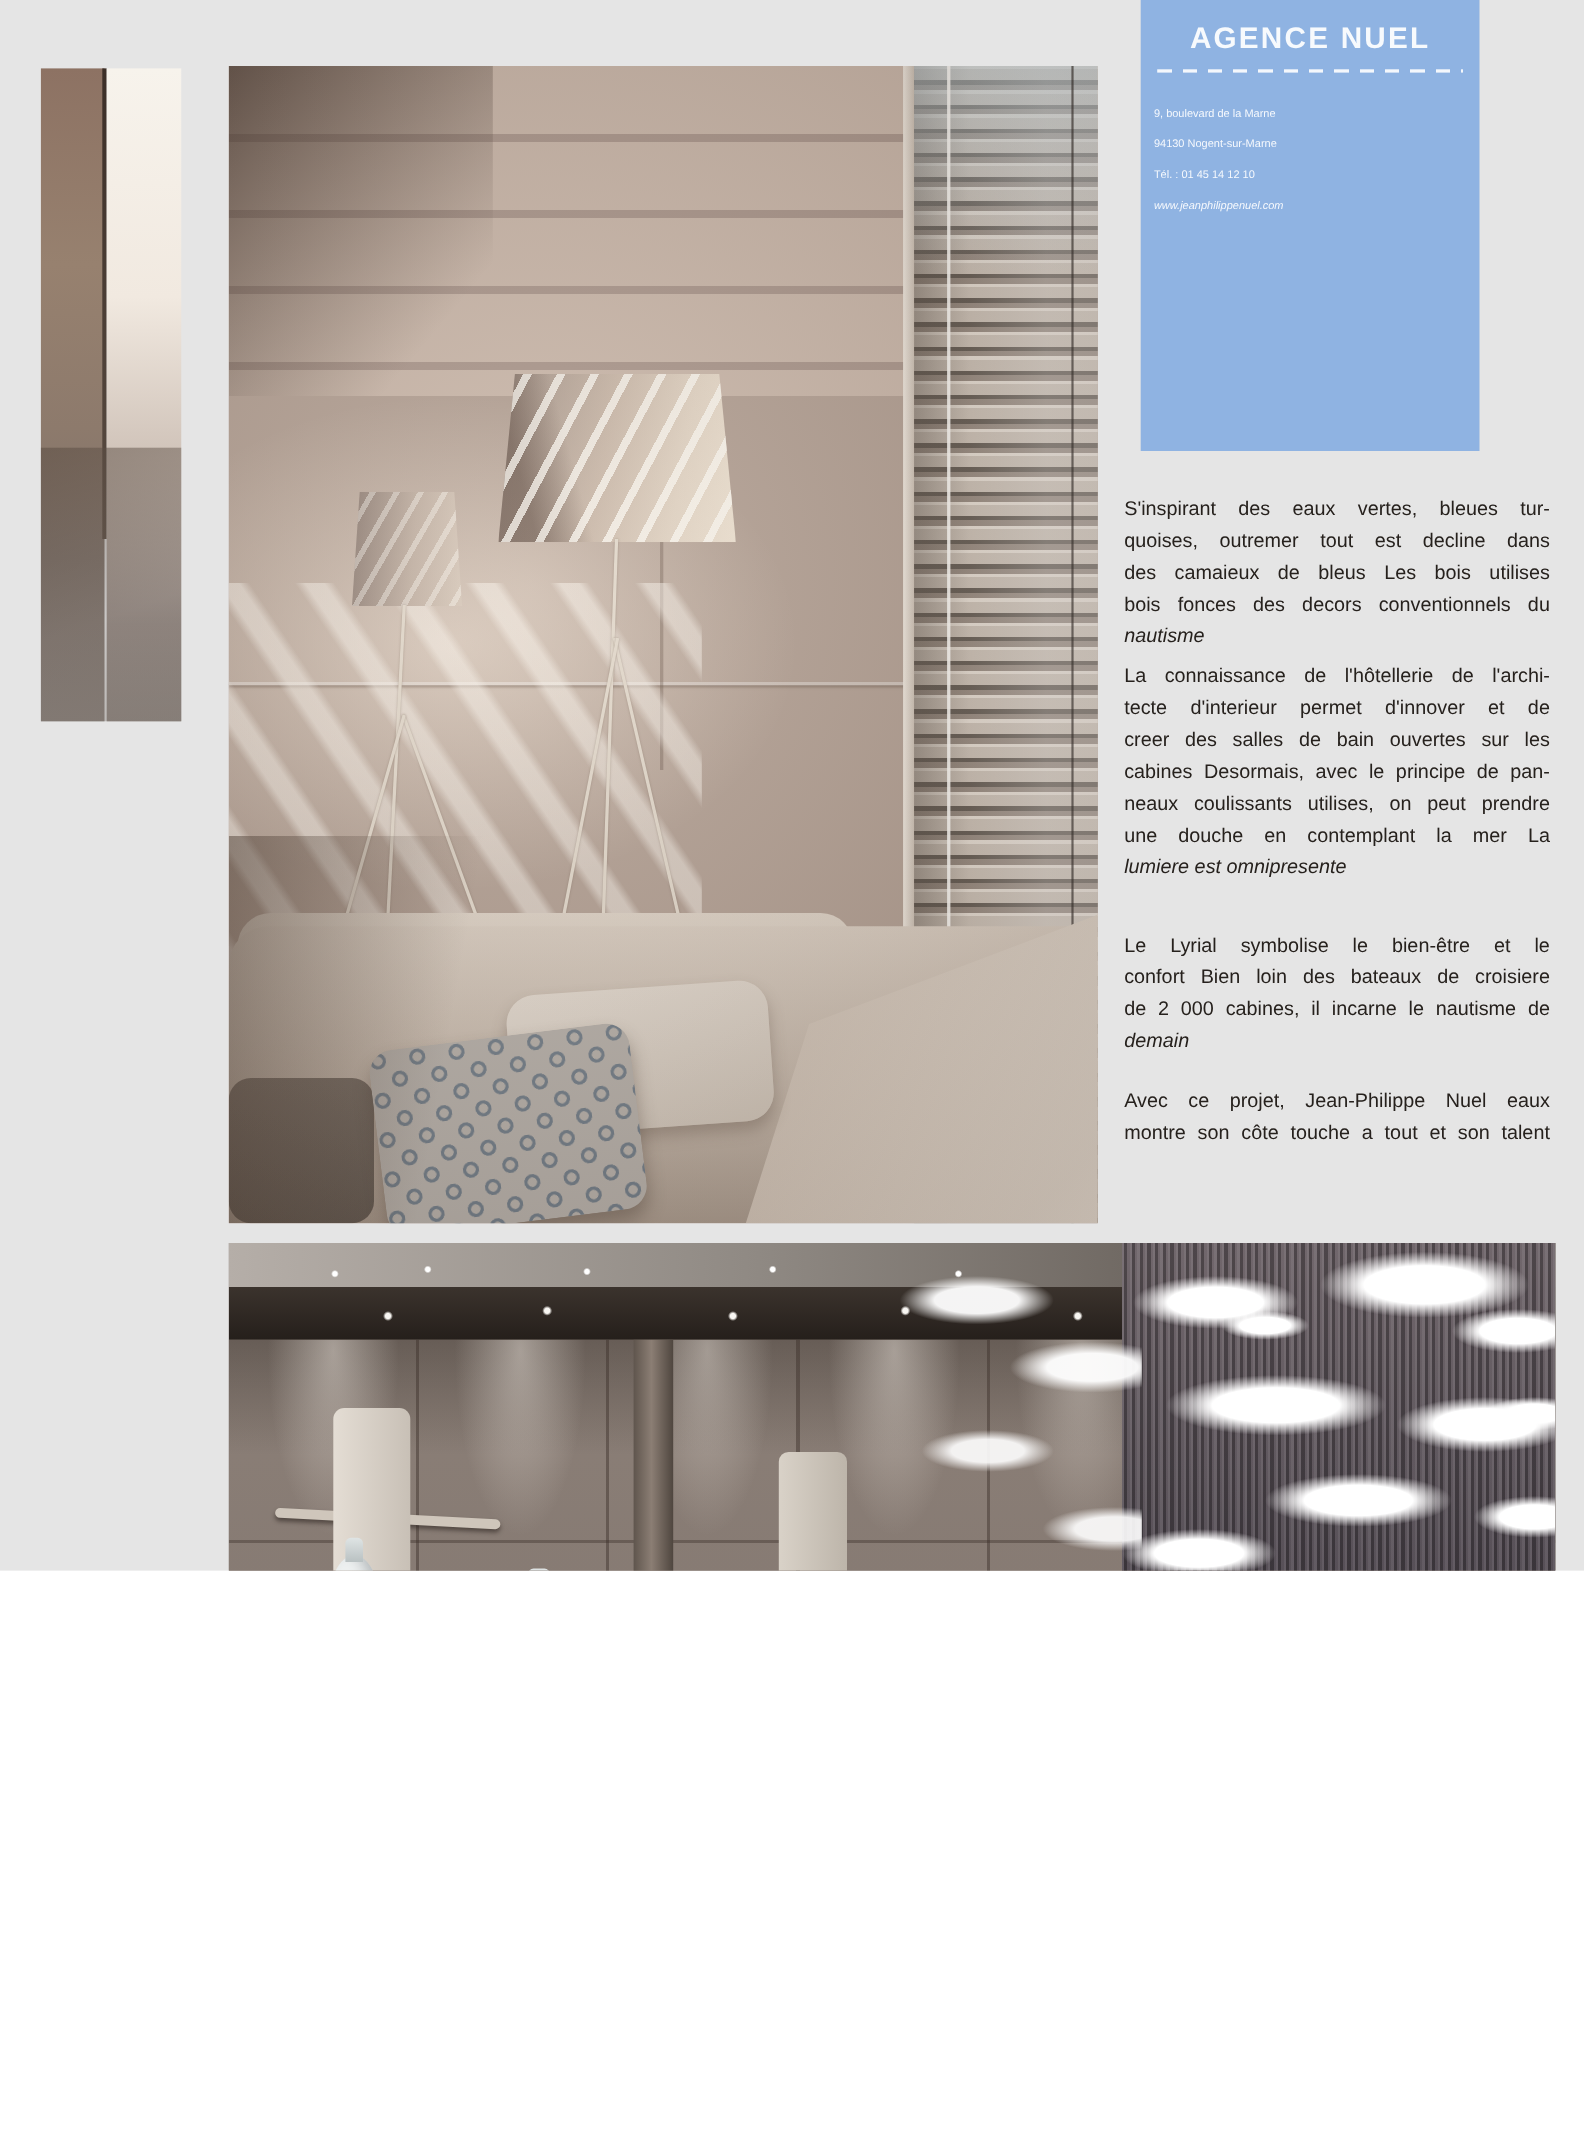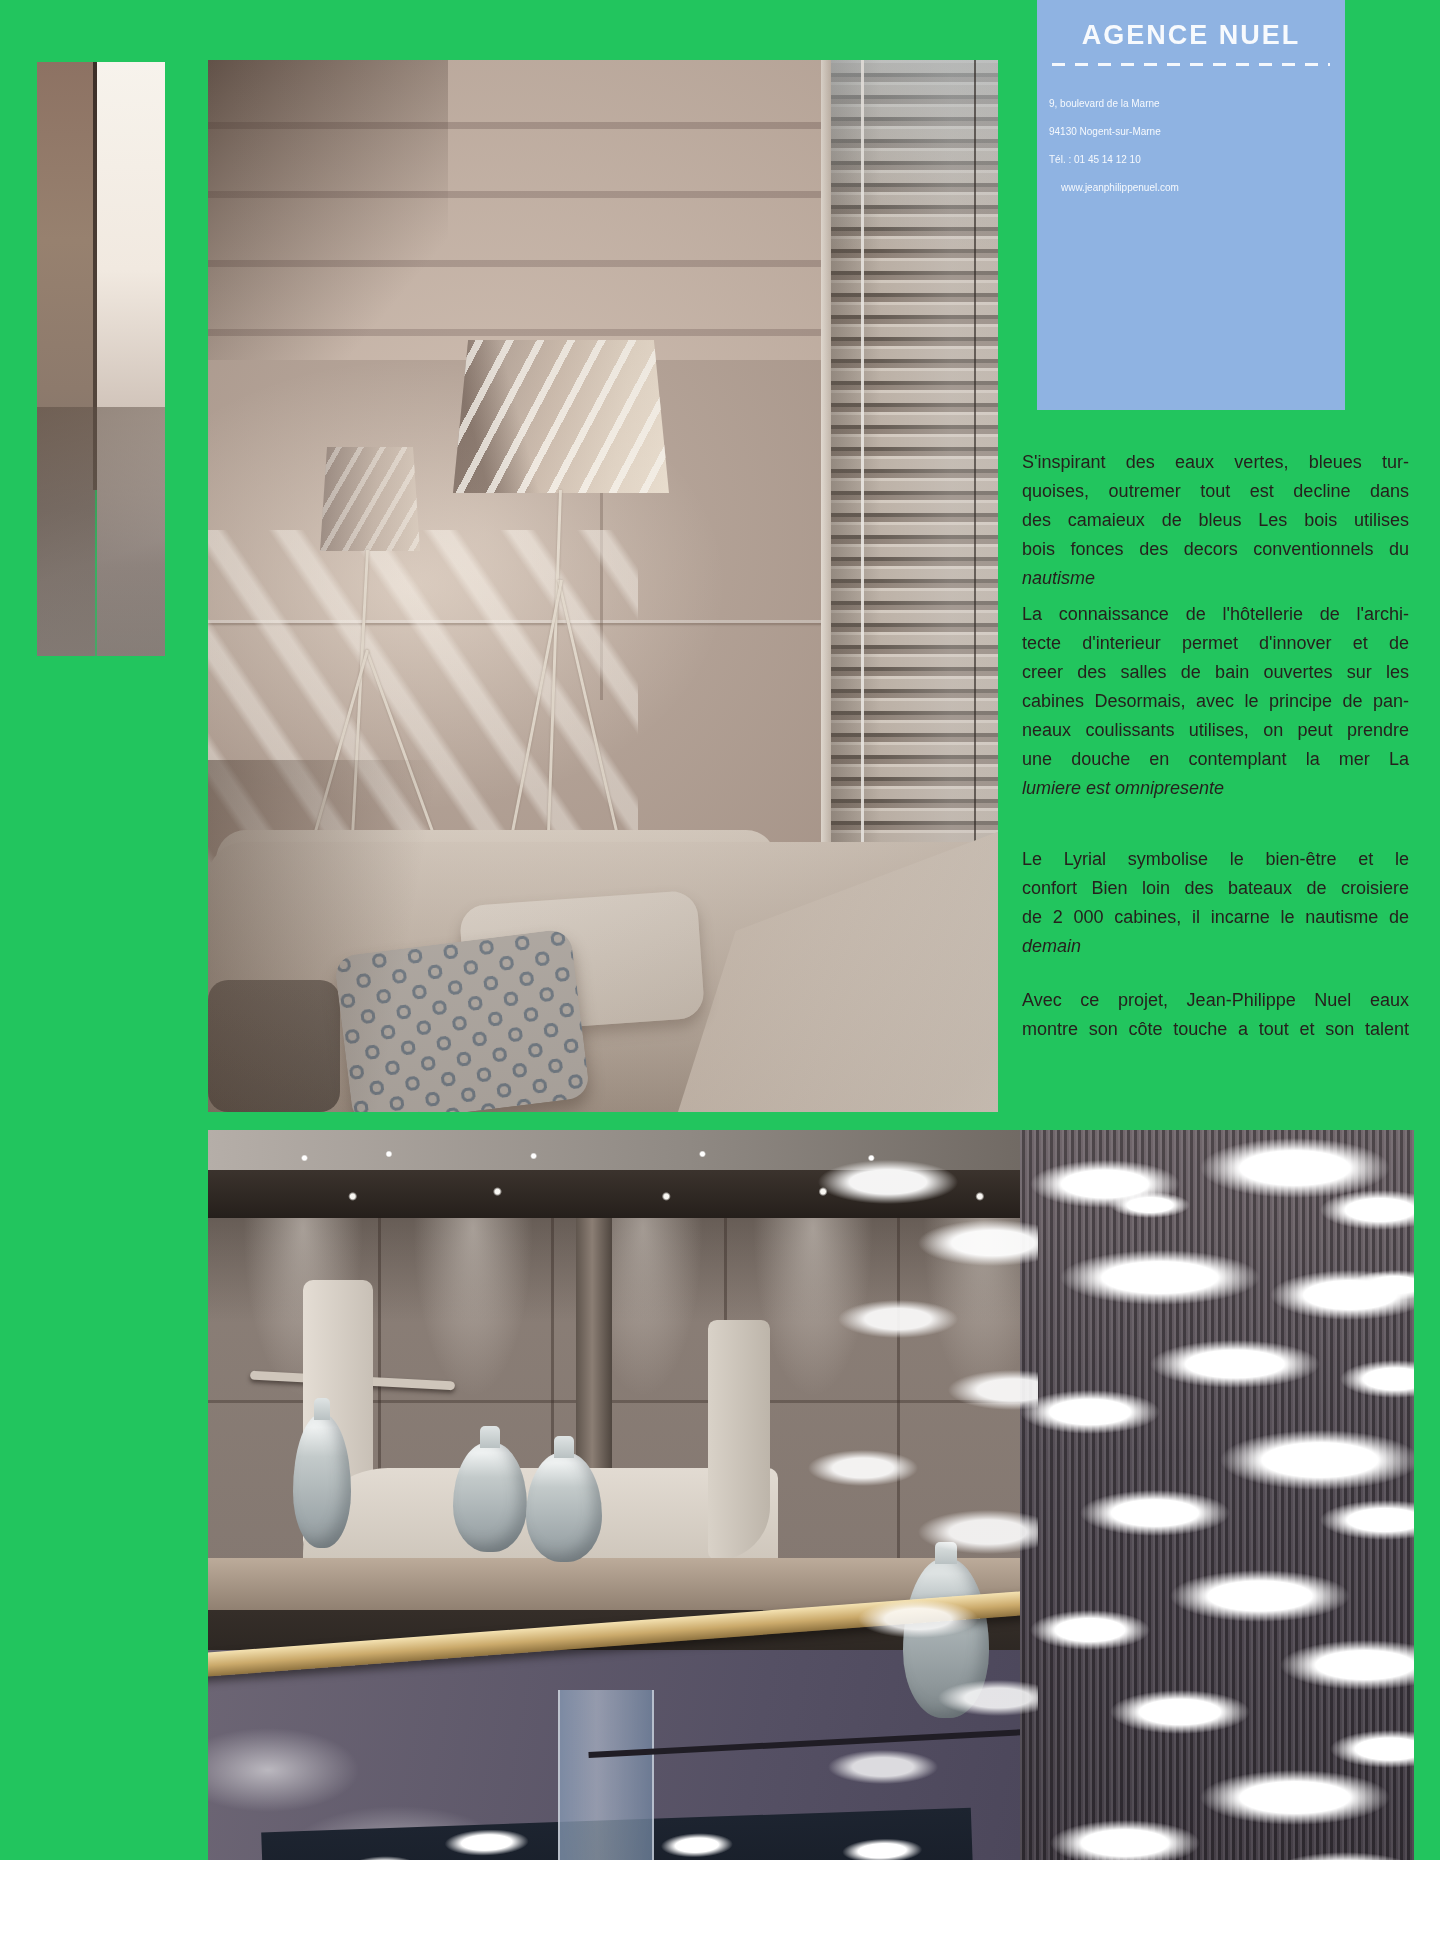--- a/index.html
+++ b/index.html
@@ -1,16 +1,16 @@
 <!DOCTYPE html>
 <html><head>
 <meta charset="utf-8">
 <style>
   html,body{margin:0;padding:0;background:#ffffff;}
-  #canvas{position:relative;width:1440px;height:1860px;background:#22c55e;overflow:hidden;
+  #canvas{position:relative;width:1440px;height:1428px;background:#e5e5e5;overflow:hidden;
           font-family:"Liberation Sans",sans-serif;}
   .abs{position:absolute;}
 
   
   #left-strip{left:37px;top:62px;width:128px;height:594px;overflow:hidden;}
   .ls-left{left:0;top:0;width:58px;height:100%;
     background:linear-gradient(180deg,#8d7263 0%,#97816f 30%,#8d7a6c 55%,#7e726a 75%,#837a74 100%);}
   .ls-seam{left:56px;top:0;width:4px;height:72%;background:linear-gradient(180deg,#3c2f28,#5a4c42);}
   .ls-right{left:60px;top:0;width:68px;height:100%;
     background:linear-gradient(180deg,#f7f3ec 0%,#f1e9e0 35%,#cfc2b8 60%,#958a84 85%,#8a817b 100%);}
@@ -78,21 +78,21 @@
     background:radial-gradient(90% 70% at 35% 45%,rgba(255,250,240,.15),rgba(58,44,34,.18));}
 
   
   #info-box{left:1037px;top:0;width:308px;height:410px;background:#8fb3e2;color:#f6f9fd;}
   .ib-title{margin-top:20px;text-align:center;font-size:27px;font-weight:700;letter-spacing:2px;
     color:rgba(255,255,255,.93);}
   .ib-dash{margin:12px auto 0;width:278px;height:3px;
     background:repeating-linear-gradient(90deg,rgba(255,255,255,.9) 0 13px,rgba(255,255,255,0) 13px 23px);}
   .ib-block{margin:24px 0 0 12px;font-size:10px;line-height:28px;}
   .ib-block.second{margin-top:27px;}
-  .ib-web{margin-left:12px;}
+  .ib-web{font-style:italic;}
 
   
   #article{left:1022px;top:448px;width:387px;color:#26211d;font-size:18px;line-height:29px;}
   #article .para{margin:0;}
   #article .gap-s{height:7px;} #article .gap-m{height:42px;} #article .gap-l{height:25px;}
   .jl{text-align:justify;text-align-last:justify;}
   .ll{text-align:left;font-style:italic;}
 
   
   #photo-bottom{left:208px;top:1130px;width:1206px;height:806px;overflow:hidden;background:#867a72;}

